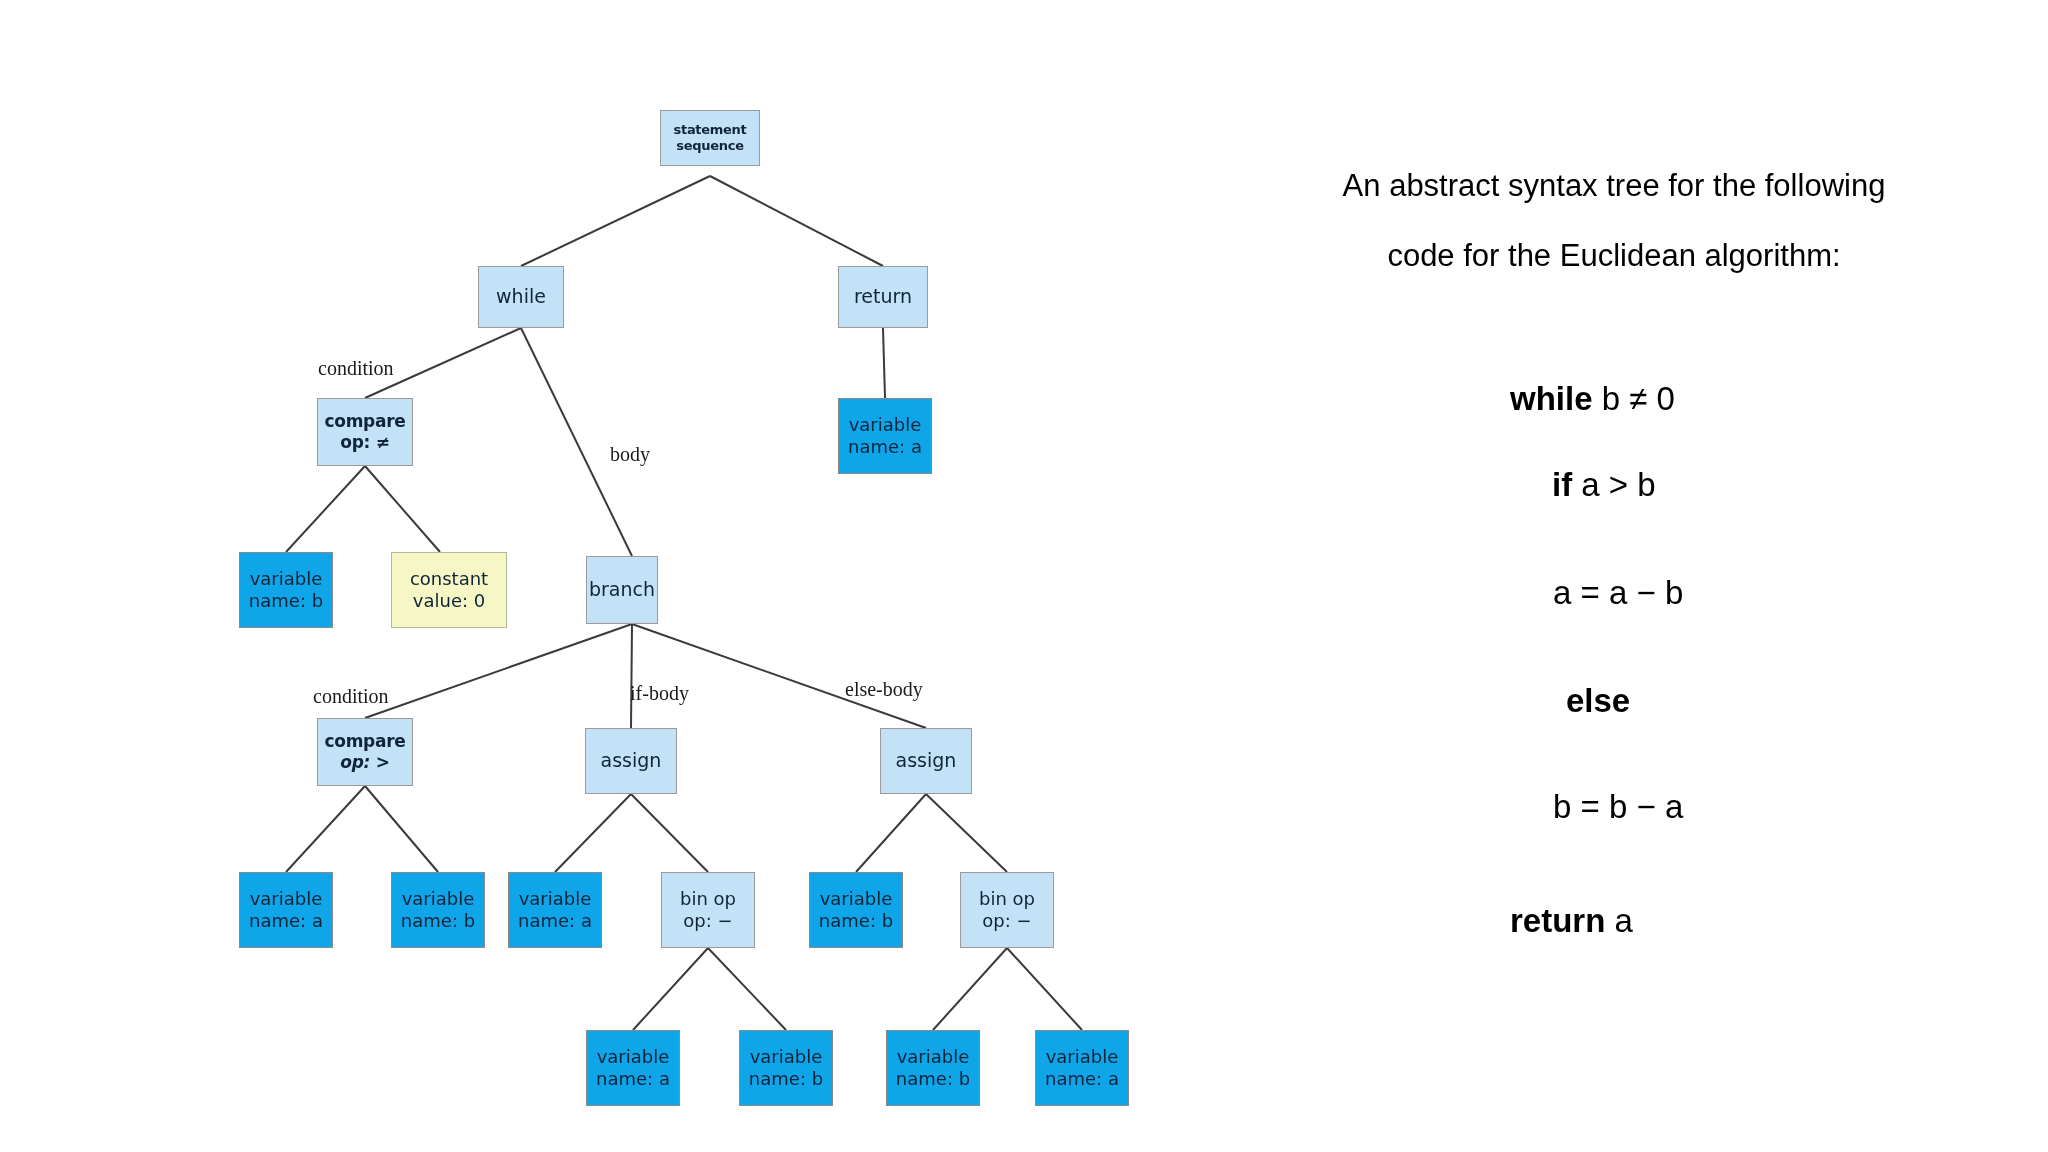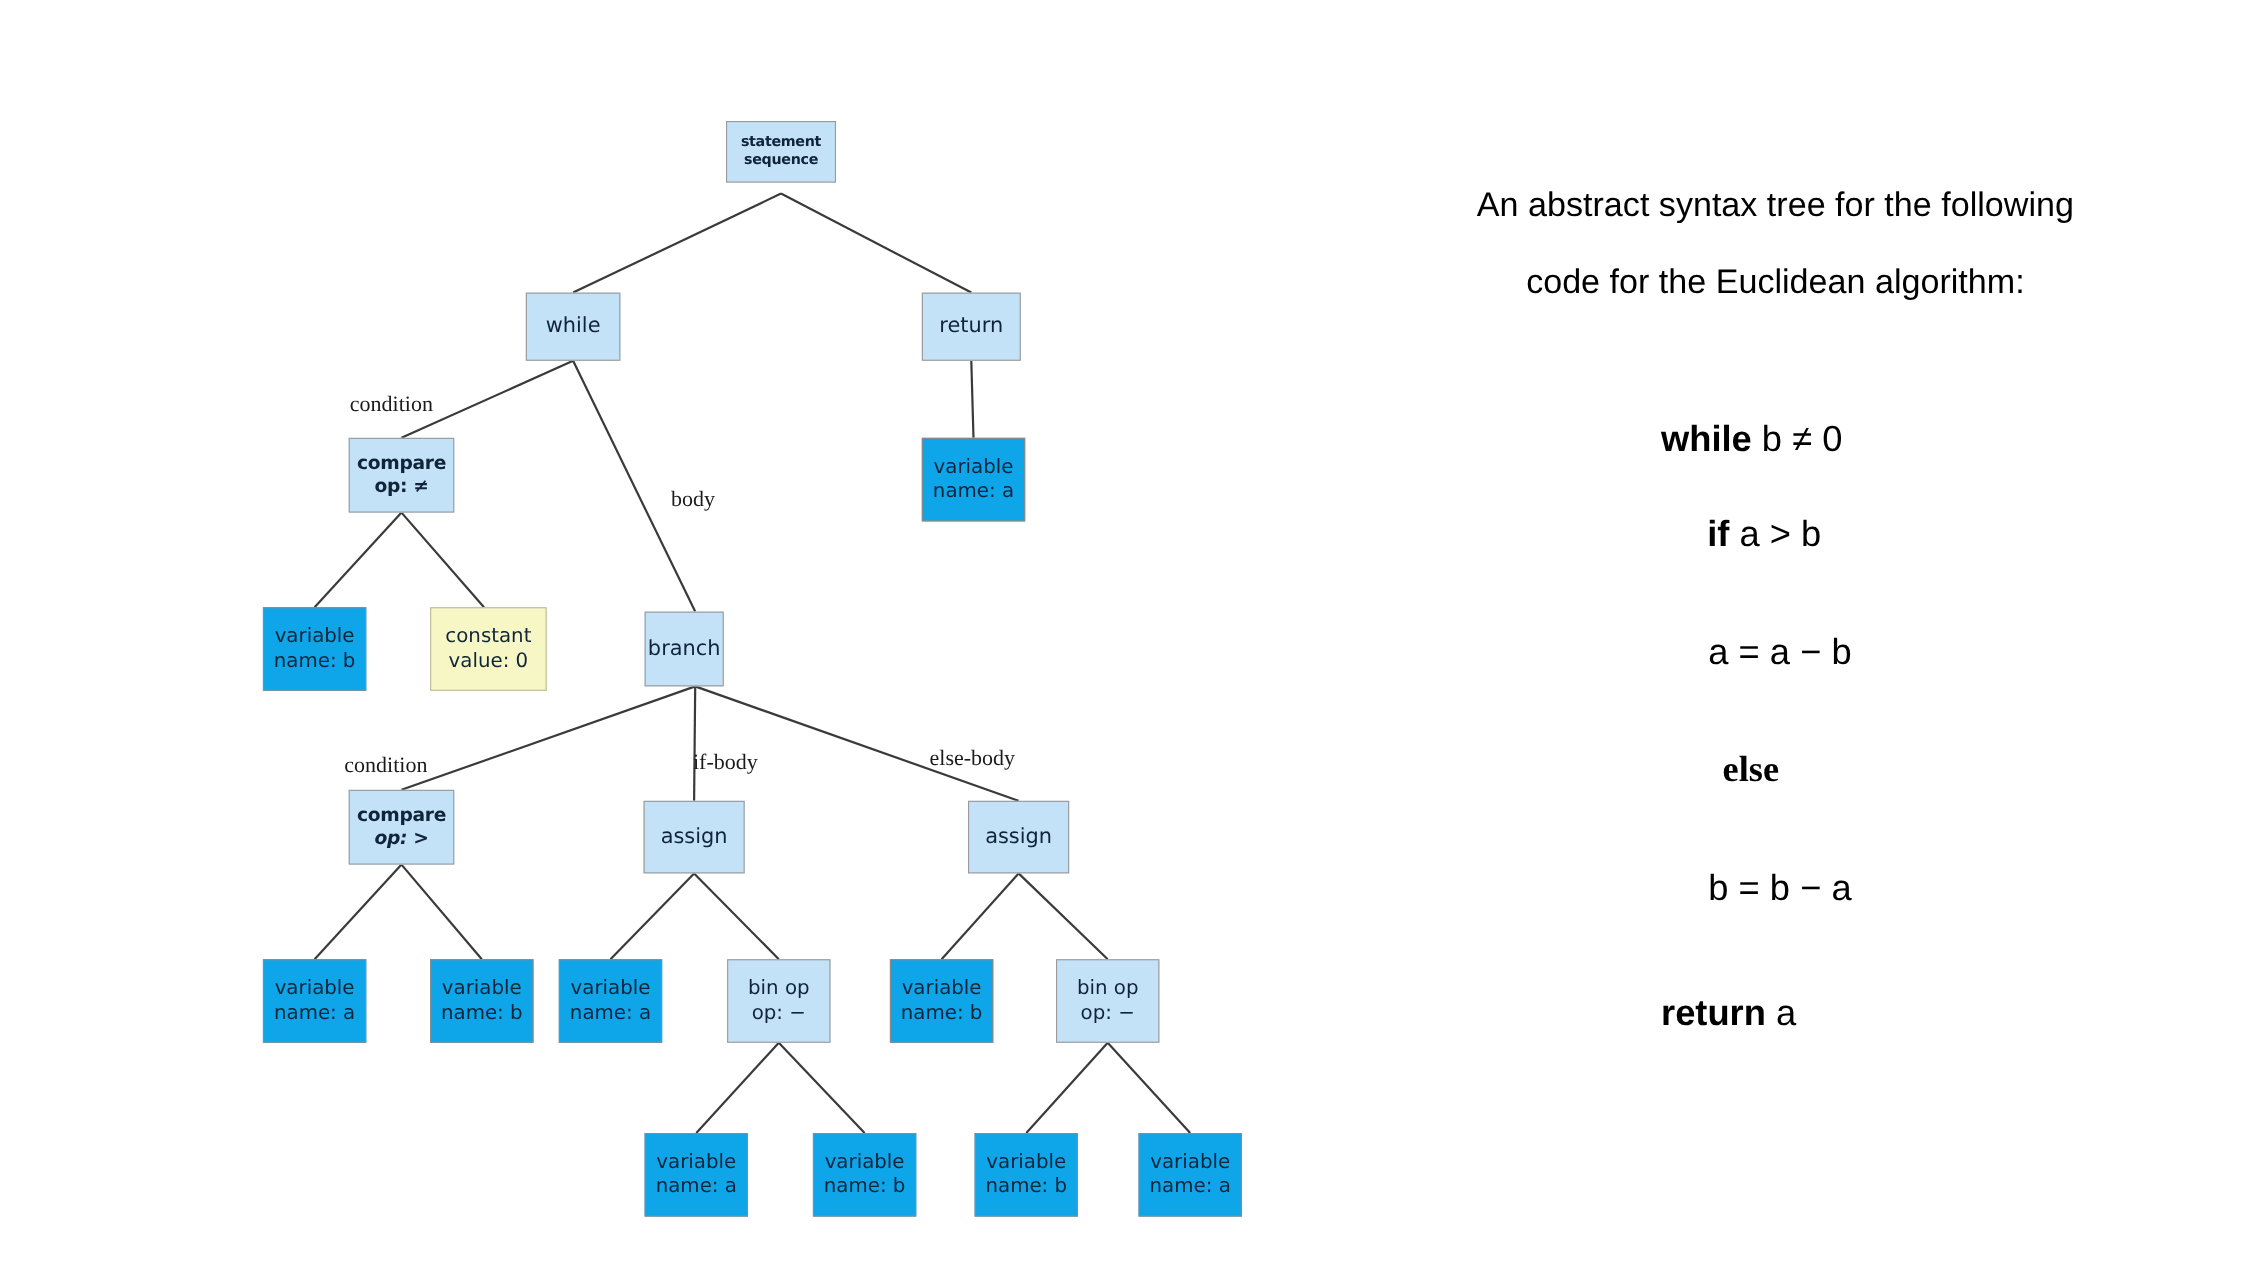--- a/index.html
+++ b/index.html
@@ -131,21 +131,21 @@
       <span class="l1">return</span>
     </div>
     <div class="node blue bold" style="left: 317px; top: 398px; width: 96px; height: 68px; font-size: 17px;">
       <span class="l1">compare</span>
       <span class="l2">op: ≠</span>
     </div>
     <div class="node green" style="left: 239px; top: 552px; width: 94px; height: 76px; font-size: 18px;">
       <span class="l1">variable</span>
       <span class="l2">name: b</span>
     </div>
-    <div class="node yellow" style="left: 391px; top: 552px; width: 106px; height: 76px; font-size: 18px;">
+    <div class="node yellow" style="left: 391px; top: 552px; width: 116px; height: 76px; font-size: 18px;">
       <span class="l1">constant</span>
       <span class="l2">value: 0</span>
     </div>
     <div class="node blue" style="left: 586px; top: 556px; width: 72px; height: 68px; font-size: 19px;">
       <span class="l1">branch</span>
     </div>
     <div class="node green" style="left: 838px; top: 398px; width: 94px; height: 76px; font-size: 18px;">
       <span class="l1">variable</span>
       <span class="l2">name: a</span>
     </div>
@@ -206,16 +206,16 @@
     <div class="edge-label" style="left: 845px; top: 662px;">else-body</div>
   </div>
 
 <div id="caption-panel">
   <div class="caption-line" style="top:168px;">An abstract syntax tree for the following</div>
   <div class="caption-line" style="top:238px;">code for the Euclidean algorithm:</div>
 
 <div class="code-line" style="left: 330px; top: 380px;"><span class="kw">while</span><span> b ≠ 0</span></div>
     <div class="code-line" style="left: 372px; top: 466px;"><span class="kw">if</span><span> a &gt; b</span></div>
     <div class="code-line" style="left: 373px; top: 574px;"><span>a = a − b</span></div>
-    <div class="code-line" style="left: 386px; top: 682px; font-family: Liberation Serif, serif;"><span class="kw">else</span></div>
+    <div class="code-line" style="left: 386px; top: 682px;"><span class="kw">else</span></div>
     <div class="code-line" style="left: 373px; top: 788px;"><span>b = b − a</span></div>
     <div class="code-line" style="left: 330px; top: 902px;"><span class="kw">return</span><span> a</span></div>
   </div>
 
 </body></html>

